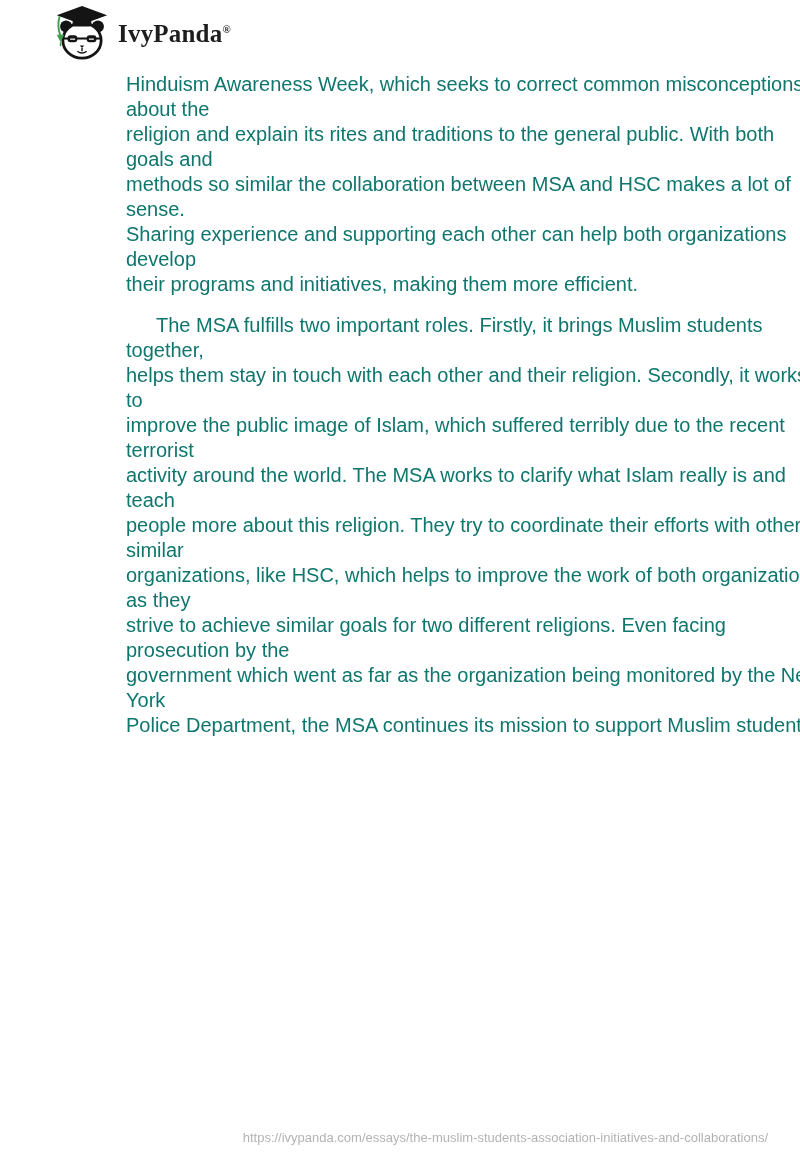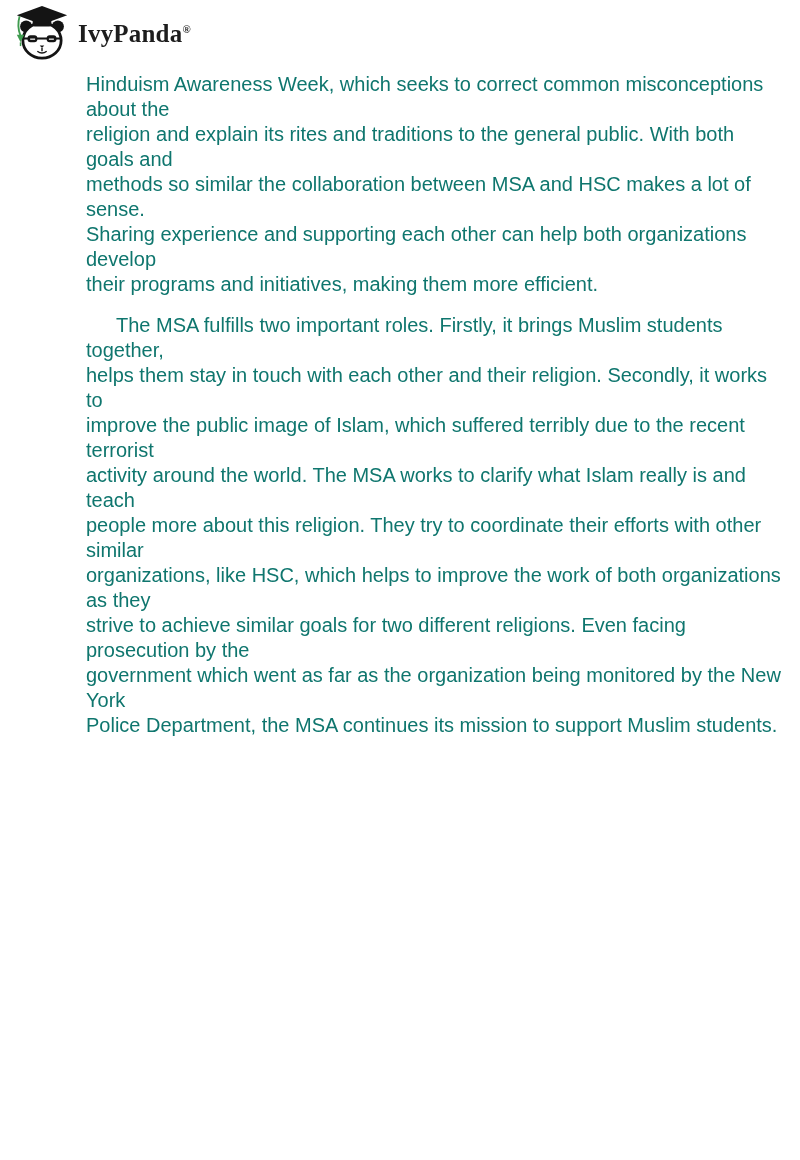--- a/index.html
+++ b/index.html
@@ -5,20 +5,21 @@
   * { margin: 0; padding: 0; box-sizing: border-box; }
   html, body { background: #ffffff; }
   .page {
     position: relative;
     width: 800px;
     height: 1160px;
     background: #ffffff;
     font-family: "Liberation Sans", sans-serif;
     overflow: hidden;
     margin: 0 auto;
+    padding-left: 40px;
   }
   
   .header {
     position: relative;
     height: 64px;
     width: 100%;
   }
   .logo {
     position: absolute;
     left: 14px;
@@ -122,14 +123,17 @@
 helps them stay in touch with each other and their religion. Secondly, it works to
 improve the public image of Islam, which suffered terribly due to the recent terrorist
 activity around the world. The MSA works to clarify what Islam really is and teach
 people more about this religion. They try to coordinate their efforts with other similar
 organizations, like HSC, which helps to improve the work of both organizations as they
 strive to achieve similar goals for two different religions. Even facing prosecution by the
 government which went as far as the organization being monitored by the New York
 Police Department, the MSA continues its mission to support Muslim students.</p>
   </div>
 
+  <div class="footer">
+    <span>https://ivypanda.com/essays/the-muslim-students-association-initiatives-and-collaborations/</span>
+  </div>
 
 </div>
 
 </body></html>

